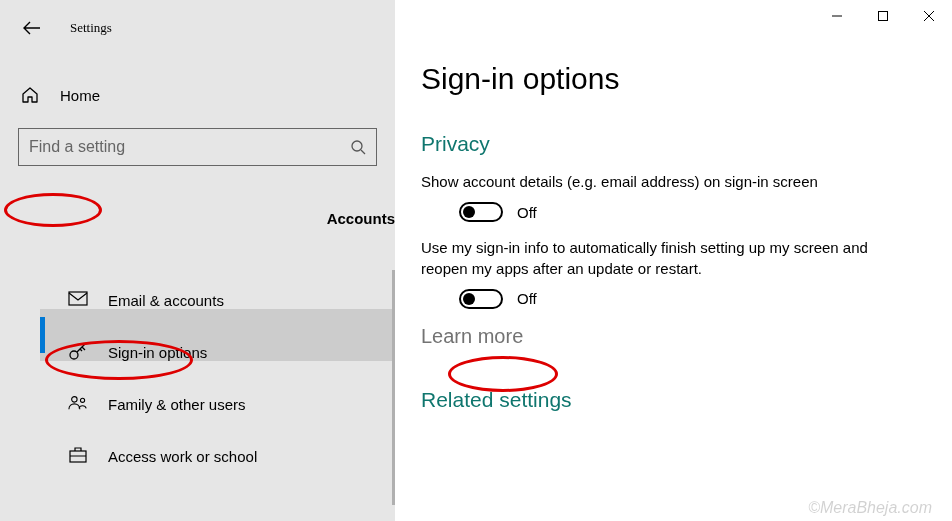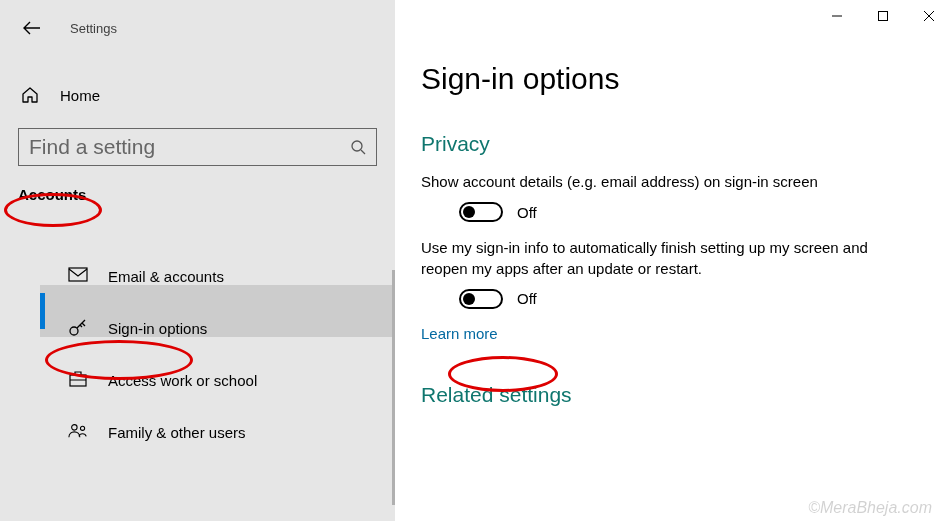--- a/index.html
+++ b/index.html
@@ -1,47 +1,47 @@
 <!DOCTYPE html>
 <html><head>
   <meta charset="utf-8">
   <style>
     * { margin: 0; padding: 0; box-sizing: border-box; font-family: "Segoe UI", Arial, sans-serif; }
     body { width: 952px; height: 521px; background: #fff; overflow: hidden; position: relative; }
     .container { display: flex; height: 100%; }
     .sidebar { width: 395px; background: #e6e6e6; padding: 0; position: relative; }
     .titlebar { display: flex; align-items: center; padding: 14px 0 14px 12px; }
     .back-btn { width: 40px; height: 28px; display: flex; align-items: center; justify-content: center; cursor: pointer; }
-    .titlebar-title { font-size: 13px; color: #404040; margin-left: 18px; }
+    .titlebar-title { font-size: 13px; color: #000000; margin-left: 18px; font-family: Liberation Serif, serif; }
     .home-row { display: flex; align-items: center; padding: 10px 8px 10px 20px; margin-top: 20px; cursor: pointer; }
     .home-row .icon { width: 20px; display: flex; justify-content: center; }
     .home-row .label { font-size: 15px; color: #000; margin-left: 20px; }
     .search-box { margin: 14px 18px 0 18px; border: 1px solid #666; height: 38px; display: flex; align-items: center; padding: 0 10px; background: #e6e6e6; }
-    .search-box input { flex: 1; border: none; background: transparent; font-size: 21px; color: #4d7c0f; outline: none; }
+    .search-box input { flex: 1; border: none; background: transparent; font-size: 16px; color: #4d7c0f; outline: none; }
     .search-box input::placeholder { color: #666; }
     .search-box .icon { color: #555; }
-    .section-header { font-size: 15px; font-weight: 600; color: #000; margin: 20px 0 0 18px; }
+    .section-header { font-size: 15px; font-weight: 600; color: #000; margin: 44px 0 0 18px; text-align: right; }
     .nav-list { margin-top: 30px; position: relative; }
     .nav-item { display: flex; align-items: flex-end; height: 52px; padding-left: 28px; cursor: pointer; position: relative; margin-left: 40px; }
     .nav-item .icon { width: 20px; height: 20px; display: flex; align-items: center; justify-content: center; }
     .nav-item .label { font-size: 15px; color: #000; margin-left: 20px; }
     .nav-item.selected { background: #ccc; }
     .nav-item.selected::before { content: ""; position: absolute; left: 0; top: 8px; bottom: 8px; width: 5px; background: #0078d4; }
     .scroll-hint { position: absolute; right: 0; top: 270px; width: 3px; height: 235px; background: #b0b0b0; }
     .main { flex: 1; background: #fff; padding: 0 24px 0 26px; position: relative; }
     .winctrl { position: absolute; top: 0; right: 0; display: flex; }
     .winctrl div { width: 46px; height: 32px; display: flex; align-items: center; justify-content: center; cursor: pointer; }
     .page-title { font-size: 30px; font-weight: 400; color: #000; margin-top: 62px; }
     .subhead { font-size: 21px; font-weight: 400; color: #0f766e; margin-top: 36px; }
     .setting-desc { font-size: 15px; color: #000; margin-top: 16px; line-height: 1.35; max-width: 460px; }
     .toggle-row { display: flex; align-items: center; margin-top: 10px; padding-left: 38px; }
     .toggle { width: 44px; height: 20px; border: 2px solid #000; border-radius: 12px; position: relative; cursor: pointer; }
     .toggle-knob { width: 12px; height: 12px; background: #000; border-radius: 50%; position: absolute; left: 2px; top: 2px; }
     .toggle-label { font-size: 15px; margin-left: 14px; }
-    .link { color: #0369a1; font-size: 15px; margin-top: 16px; display: inline-block; cursor: pointer; }
+    .link { color: #737373; font-size: 20px; margin-top: 16px; display: inline-block; cursor: pointer; }
     .related-head { font-size: 21px; font-weight: 400; color: #0f766e; margin-top: 40px; }
     .watermark { position: absolute; right: 20px; bottom: 4px; color: rgba(0,0,0,0.18); font-size: 16px; font-style: italic; }
     .red-ellipse { position: absolute; border: 3px solid #d00; border-radius: 50%; pointer-events: none; }
     .re1 { left: 4px; top: 193px; width: 98px; height: 34px; }
     .re2 { left: 45px; top: 340px; width: 148px; height: 40px; }
     .re3 { left: 448px; top: 356px; width: 110px; height: 36px; }
     svg { display: block; }
   </style>
 </head>
 <body>
@@ -92,37 +92,37 @@
         <span class="icon">
           <svg width="20" height="20" viewBox="0 0 20 20">
               <circle cx="6" cy="14" r="4" stroke="#000" stroke-width="1.3" fill="none"></circle>
               <path d="M9 11 L17 3 M14 6 L17 9 M12 8 L14 10" stroke="#000" stroke-width="1.3" fill="none"></path>
             </svg>
         </span>
         <span class="label">Sign-in options</span>
       </div>
       <div class="nav-item">
         <span class="icon">
-          <svg width="20" height="18" viewBox="0 0 20 18">
-              <rect x="2" y="5" width="16" height="11" stroke="#000" stroke-width="1.2" fill="none"></rect>
-              <path d="M7 5 V2 H13 V5 M2 10 H18" stroke="#000" stroke-width="1.2" fill="none"></path>
-            </svg>
-        </span>
-        <span class="label">Access work or school</span>
-      </div>
-      <div class="nav-item">
-        <span class="icon">
           <svg width="22" height="18" viewBox="0 0 22 18">
               <circle cx="7" cy="5" r="3" stroke="#000" stroke-width="1.2" fill="none"></circle>
               <path d="M1 16 C1 12 4 10 7 10 C10 10 13 12 13 16" stroke="#000" stroke-width="1.2" fill="none"></path>
               <circle cx="16" cy="6" r="2.3" stroke="#000" stroke-width="1.2" fill="none"></circle>
               <path d="M12 15 C13 11 19 11 20 15" stroke="#000" stroke-width="1.2" fill="none"></path>
             </svg>
         </span>
         <span class="label">Family &amp; other users</span>
+      </div>
+      <div class="nav-item">
+        <span class="icon">
+          <svg width="20" height="18" viewBox="0 0 20 18">
+              <rect x="2" y="5" width="16" height="11" stroke="#000" stroke-width="1.2" fill="none"></rect>
+              <path d="M7 5 V2 H13 V5 M2 10 H18" stroke="#000" stroke-width="1.2" fill="none"></path>
+            </svg>
+        </span>
+        <span class="label">Access work or school</span>
       </div>
     </div>
     <div class="scroll-hint"></div>
   </div>
 
   <div class="main">
     <div class="winctrl">
       <div>
           <svg width="12" height="12" viewBox="0 0 12 12">
             <line x1="1" y1="6" x2="11" y2="6" stroke="#000" stroke-width="1"></line>

